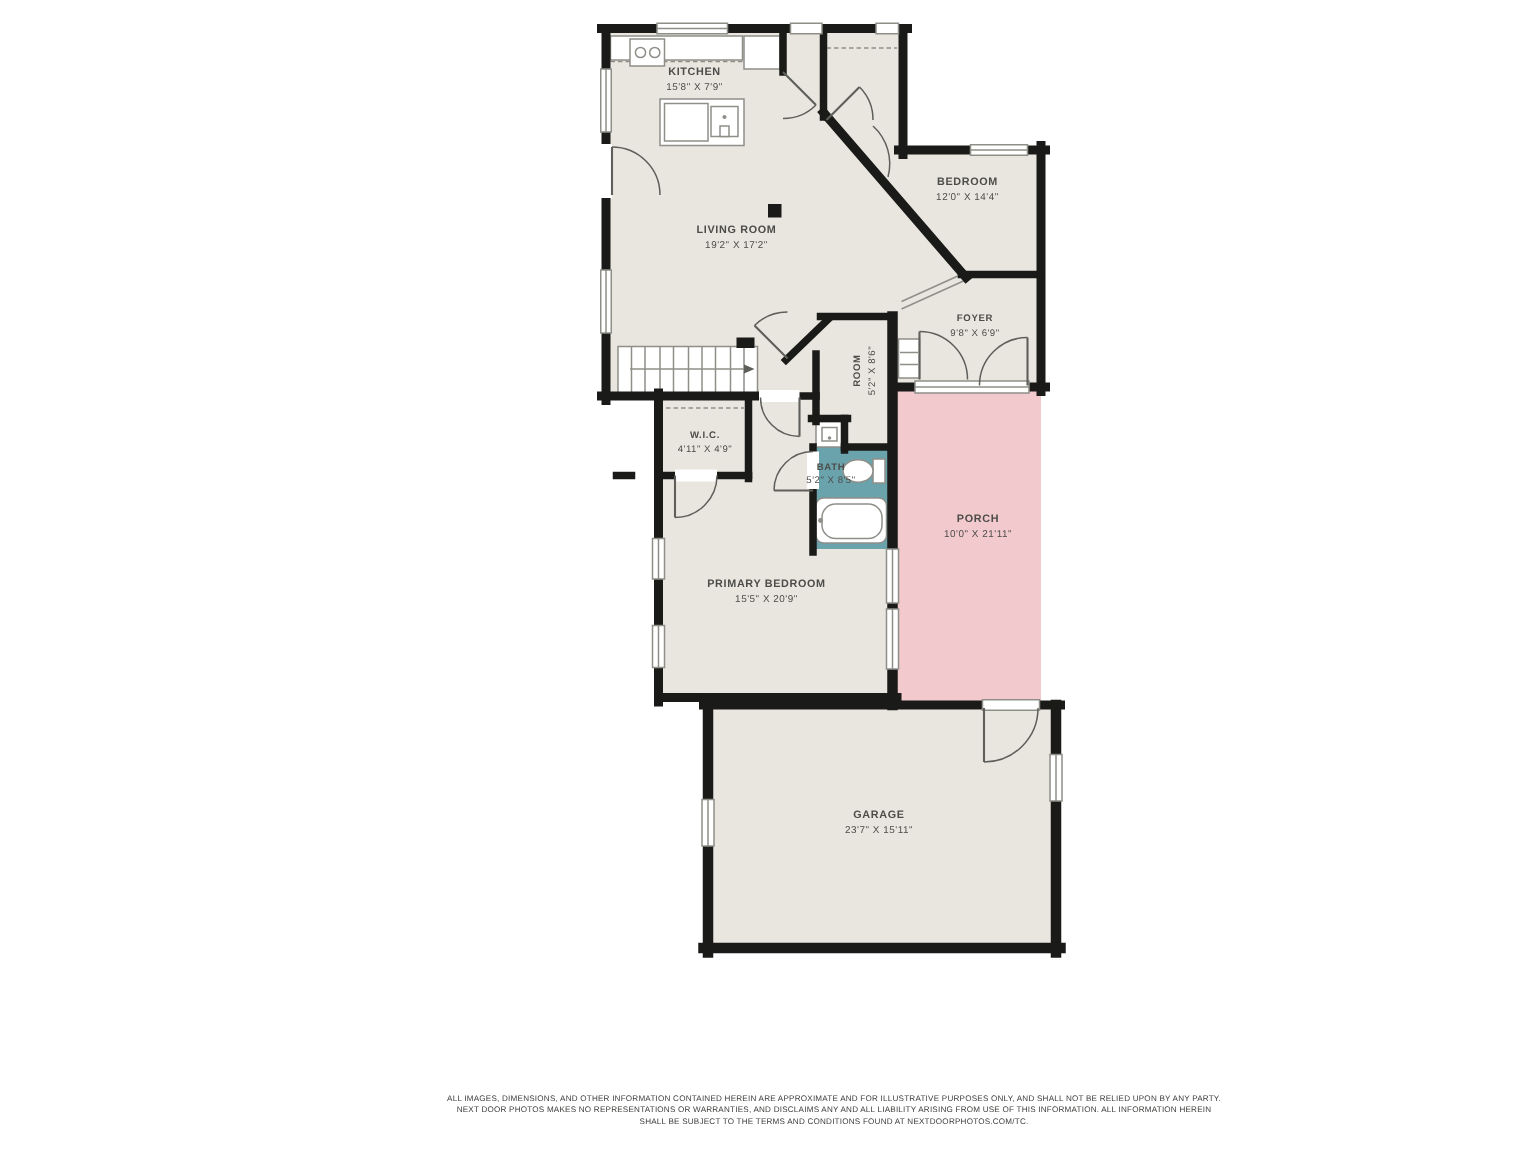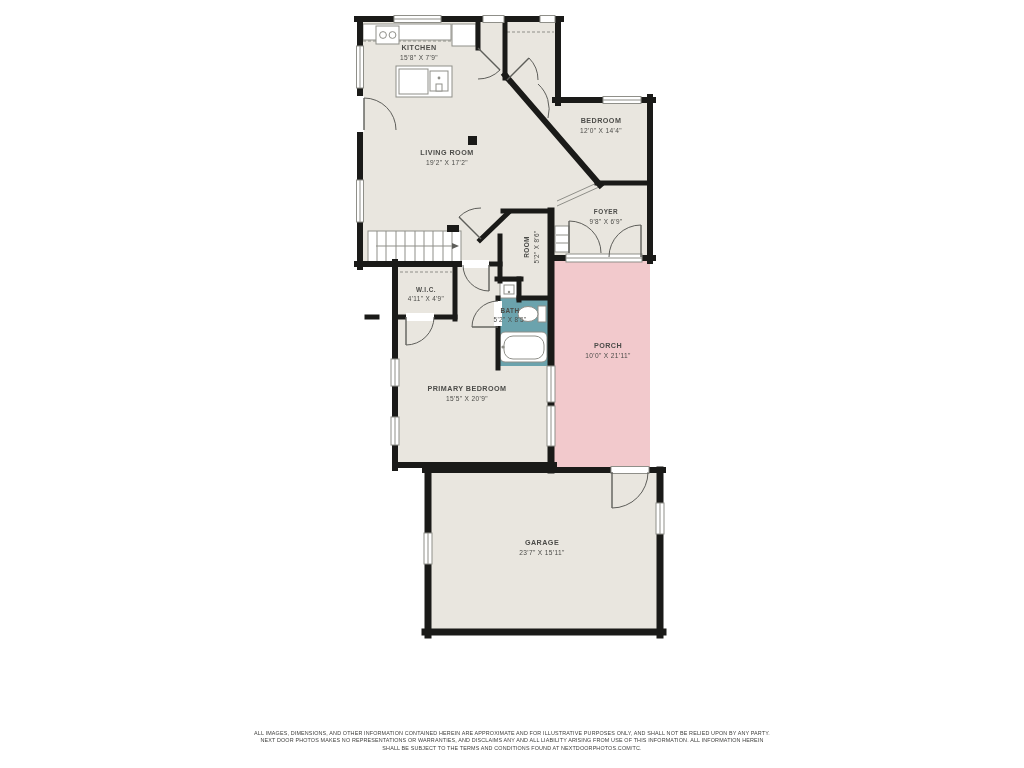--- a/index.html
+++ b/index.html
@@ -1,17 +1,17 @@
 <!DOCTYPE html>
 <html><head>
 <meta charset="utf-8">
 <style>
   html,body{margin:0;padding:0;background:#ffffff;}
   #canvas{position:relative;width:868px;height:768px;background:#ffffff;overflow:hidden;
-          font-family:"Liberation Sans",sans-serif;}
+          font-family:"Liberation Sans",sans-serif;margin-left:44px;}
   svg{position:absolute;left:0;top:0;}
   .wall{stroke:#1a1a18;fill:none;stroke-linecap:square;}
   .thin{stroke:#8f8f89;stroke-width:1;fill:none;}
   .fix{fill:#ffffff;stroke:#8f8f89;stroke-width:1;}
   .fixline{stroke:#8f8f89;stroke-width:1;fill:none;}
   .win{fill:#ffffff;stroke:#8f8f89;stroke-width:1;}
   .gap{fill:#ffffff;stroke:none;}
   .arc{stroke:#5e5e5a;stroke-width:1;fill:none;}
   .leaf{stroke:#5e5e5a;stroke-width:1.4;fill:none;}
   .dash{stroke:#8f8f89;stroke-width:1;fill:none;stroke-dasharray:3 2;}

